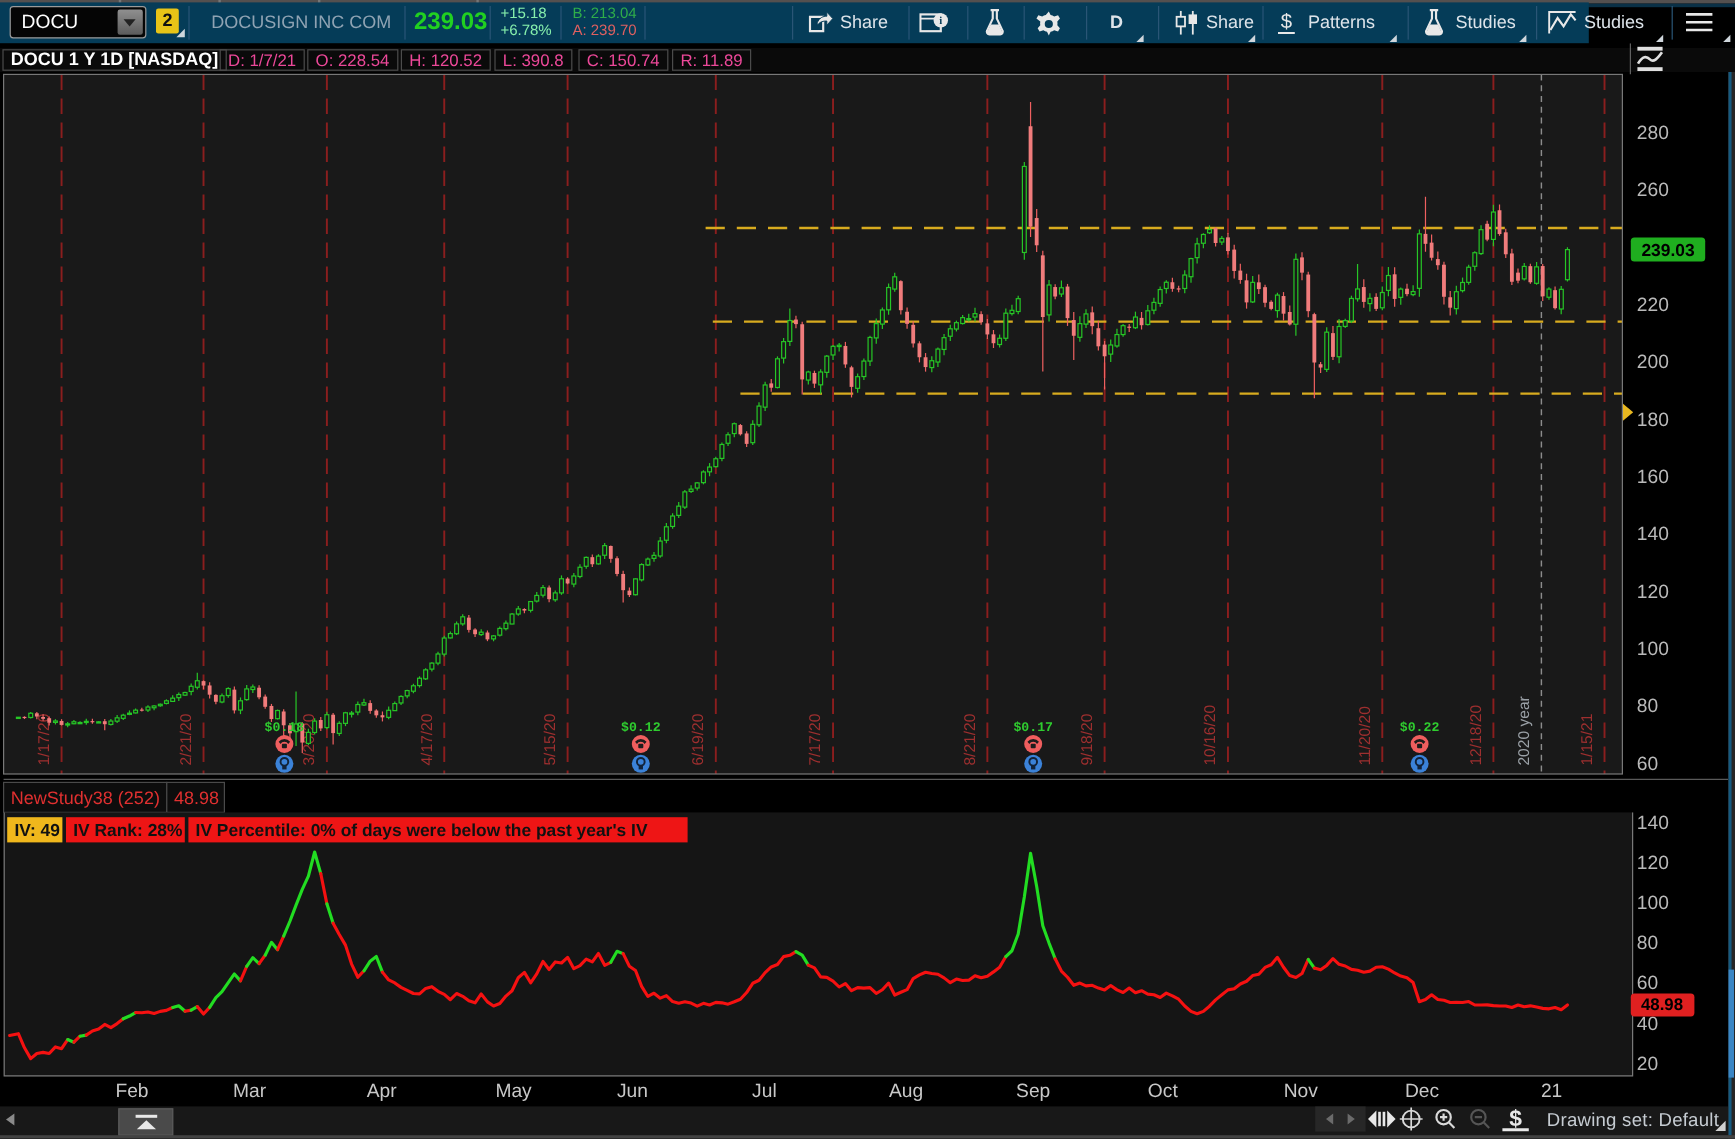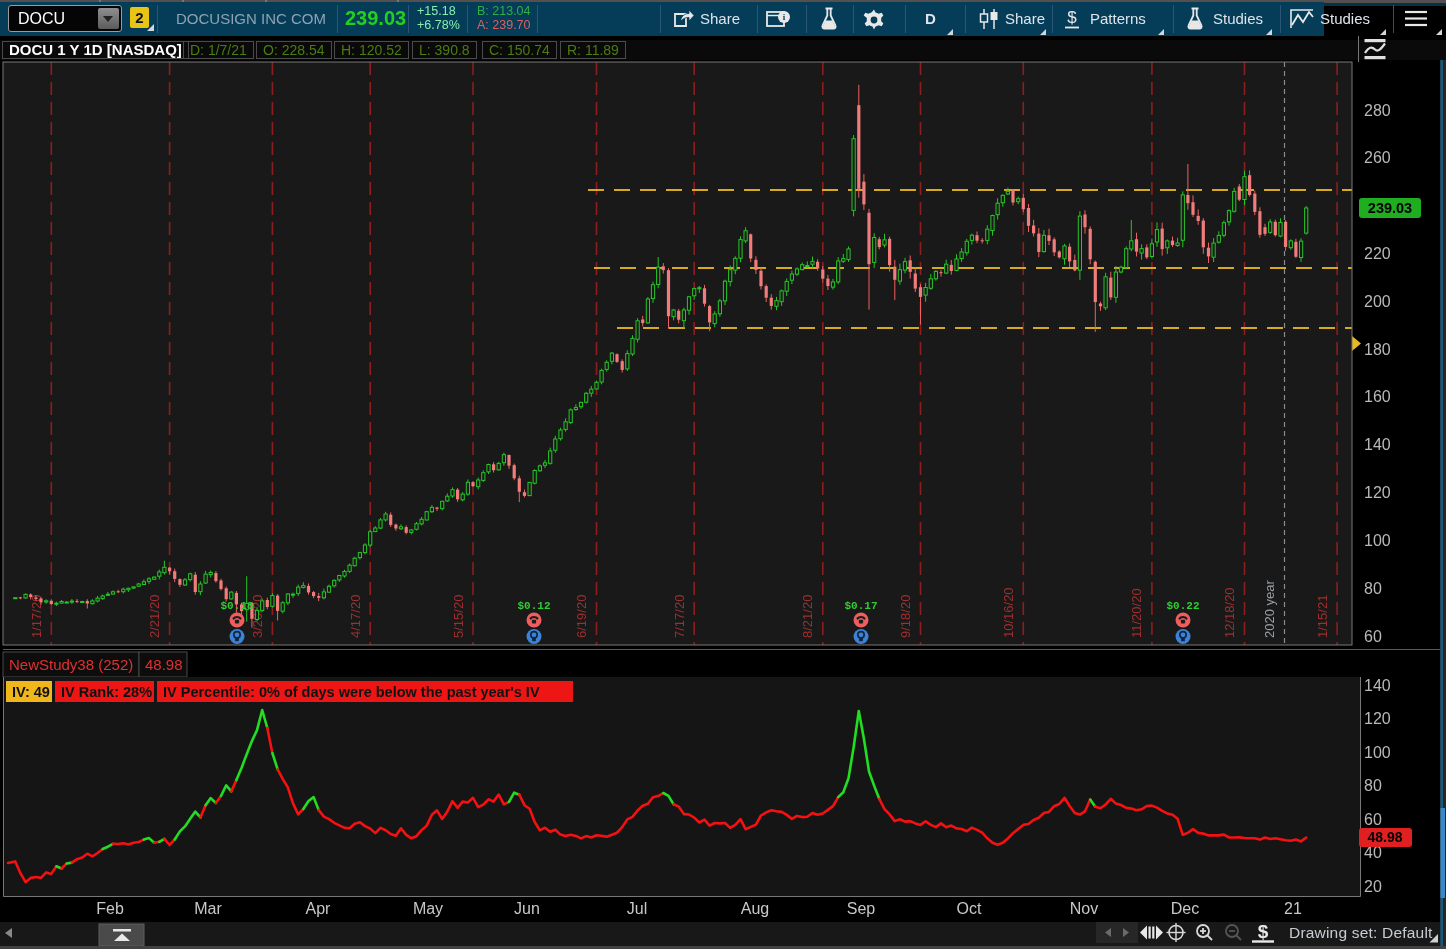--- a/index.html
+++ b/index.html
@@ -1,21 +1,21 @@
 <!DOCTYPE html>
 <html><head><meta charset="utf-8"><style>
 *{margin:0;padding:0;box-sizing:border-box}
 body{width:1446px;height:949px;background:#000;font-family:"Liberation Sans",sans-serif;overflow:hidden;position:relative}
 #topstrip{position:absolute;left:0;top:0;width:1446px;height:3px;background:#54504f}
 #topstrip2{position:absolute;left:0;top:3px;width:1446px;height:3px;background:#0a3046}
 #toolbar{position:absolute;left:0;top:2px;width:1324px;height:34px;background:#053c58;border-bottom:0}
 #inforow{position:absolute;left:0;top:40px;width:1446px;height:20px;background:#0a0a0a}
 .tbtxt{position:absolute;color:#dde4ea;font-size:15px;top:8px}
 .tdiv{position:absolute;top:3px;width:1px;height:28px;background:#2a5576}
-.cell{position:absolute;top:1px;height:18px;border:1px solid #4b4b4b;color:#4d7c0f;font-size:14px;line-height:16px;padding:0 6px;white-space:nowrap}
+.cell{position:absolute;top:1px;height:18px;border:1px solid #4b4b4b;color:#ec4899;font-size:14px;line-height:16px;padding:0 6px;white-space:nowrap}
 .caret{position:absolute;width:0;height:0;border-left:6px solid transparent;border-bottom:6px solid #cfd6dc}
 </style></head><body>
 <div id="topstrip">
     <div style="position:absolute;left:99px;top:0;width:2px;height:3px;background:#777"></div>
     <div style="position:absolute;left:182px;top:0;width:2px;height:3px;background:#777"></div>
     <div style="position:absolute;left:265px;top:0;width:2px;height:3px;background:#777"></div>
     <div style="position:absolute;left:397px;top:0;width:2px;height:3px;background:#777"></div>
   </div>
 <div id="topstrip2"></div>
 <div id="toolbar">

